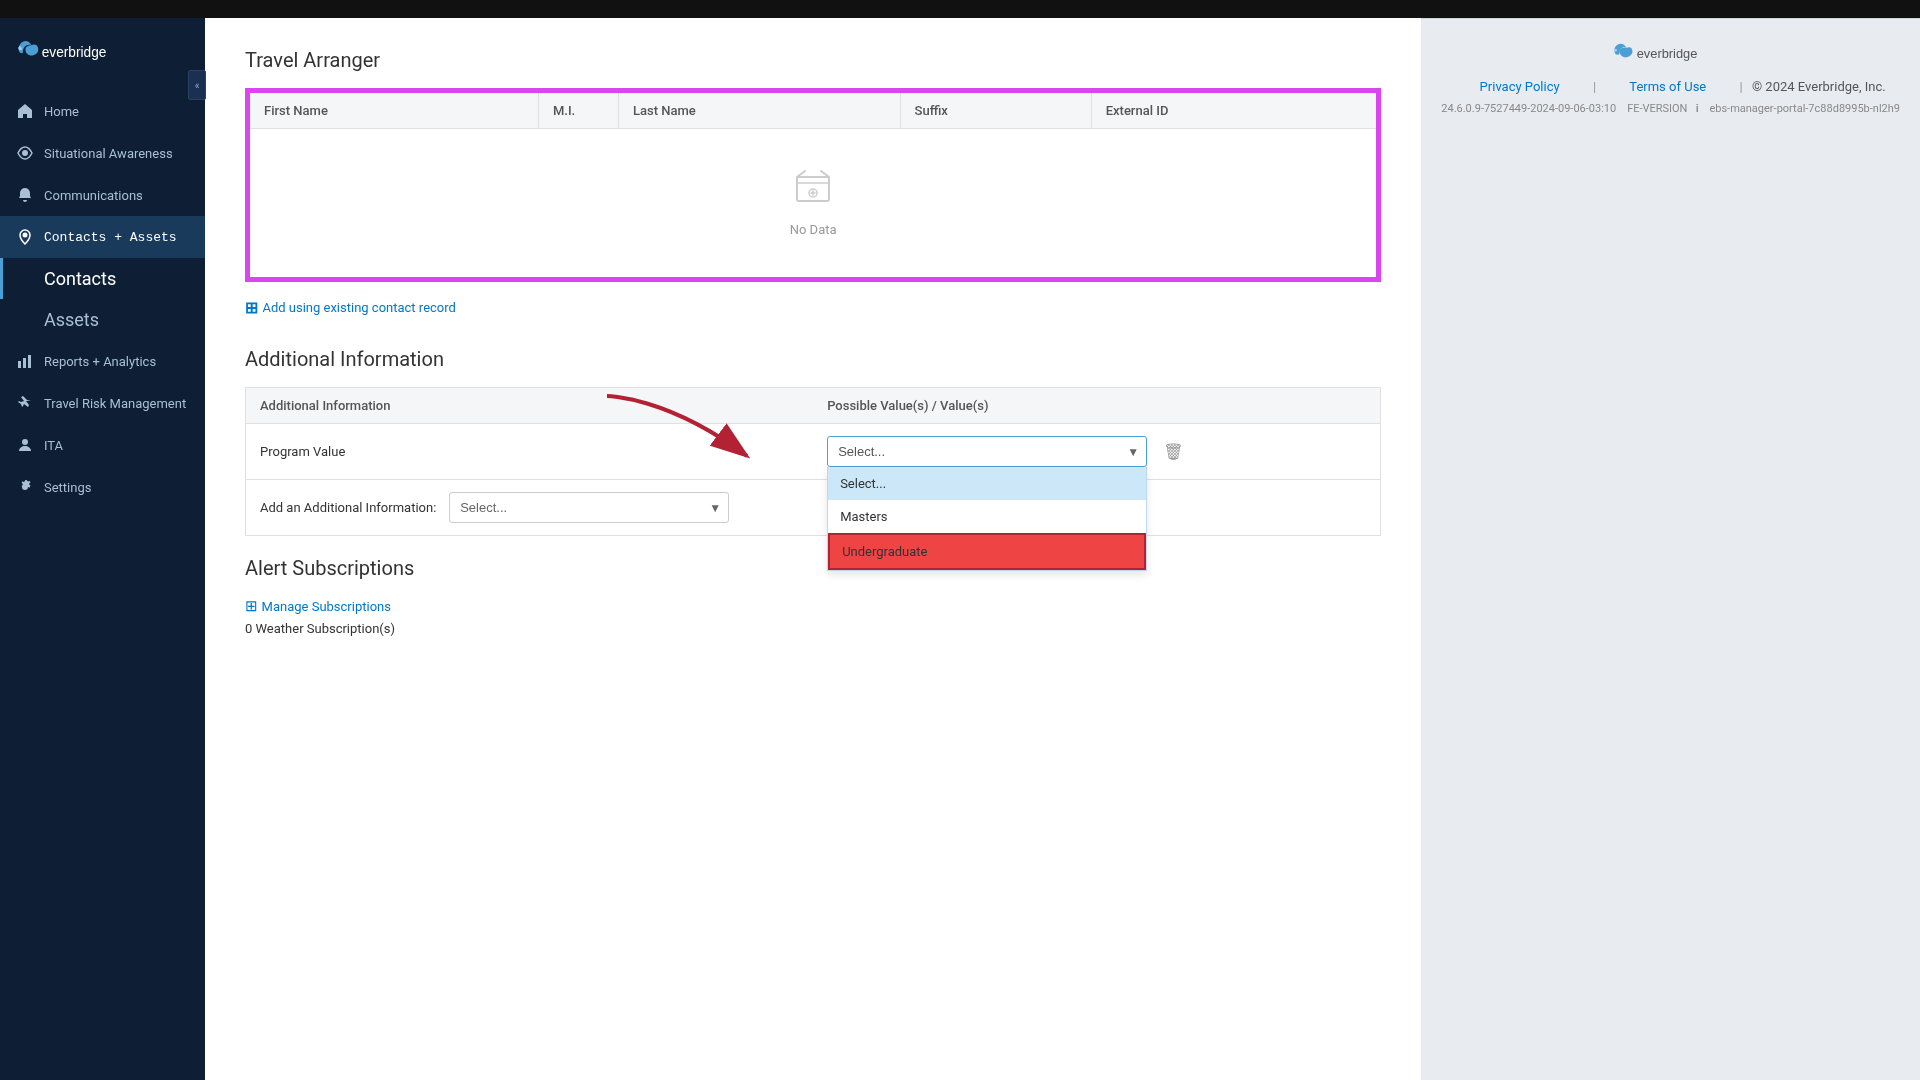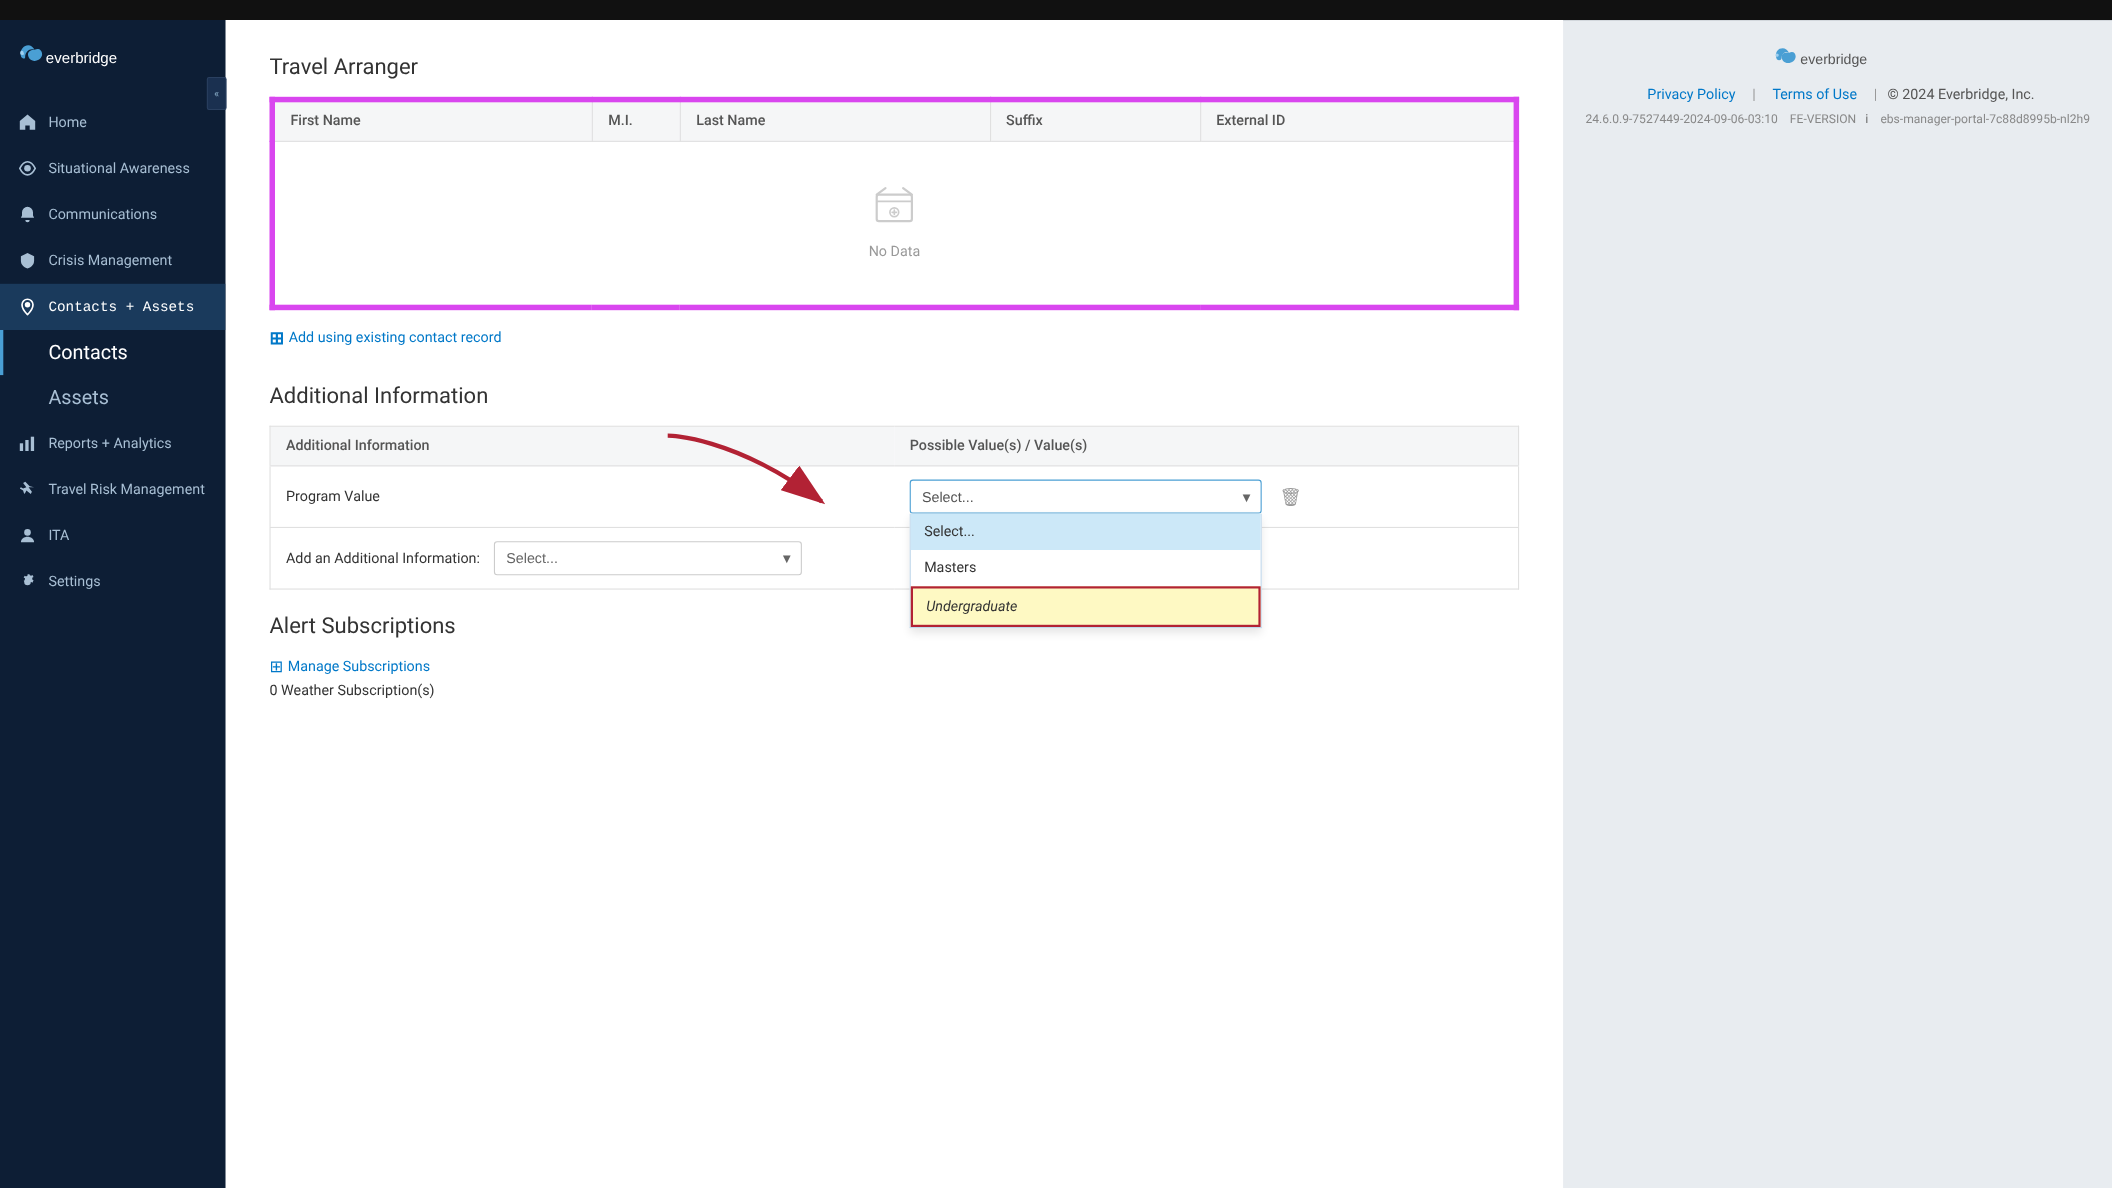--- a/index.html
+++ b/index.html
@@ -260,24 +260,23 @@
     }
 
     .dropdown-option {
       padding: 9px 12px;
       font-size: 13px;
       color: #333;
       cursor: pointer;
     }
     .dropdown-option.highlighted { background: #cce8f8; color: #333; }
     .dropdown-option.selected-highlight {
-      background: #fef9c3;
+      background: #ef4444;
       border: 2px solid #b22234;
       color: #333;
-      font-style: italic;
     }
 
     
     .add-info-row td {
       padding: 12px 14px;
     }
 
     .add-info-label {
       font-size: 13px;
       color: #333;
@@ -335,21 +334,21 @@
 
     .footer-links {
       font-size: 13px;
       color: #555;
       margin-bottom: 6px;
     }
 
     .footer-links a {
       color: #0078c8;
       text-decoration: none;
-      margin: 0 6px;
+      margin: 0 24px;
     }
 
     .footer-version {
       font-size: 11px;
       color: #888;
     }
 
     .footer-sep {
       margin: 0 6px;
       color: #999;
@@ -417,28 +416,20 @@
 
     <div class="nav-item">
       <span class="nav-icon">
         <svg width="16" height="16" viewBox="0 0 16 16" fill="currentColor">
             <path d="M8 1a5 5 0 00-5 5v3l-1 2h12l-1-2V6a5 5 0 00-5-5zm0 14a2 2 0 002-2H6a2 2 0 002 2z"></path>
           </svg>
       </span>
       <span>Communications</span>
     </div>
 
-    <div class="nav-item">
-      <span class="nav-icon">
-        <svg width="16" height="16" viewBox="0 0 16 16" fill="currentColor">
-            <path d="M8 1L2 4v4c0 4 3 6 6 7 3-1 6-3 6-7V4z"></path>
-          </svg>
-      </span>
-      <span>Crisis Management</span>
-    </div>
 
     <div class="nav-item active-section" style="color:#fff;">
       <span class="nav-icon">
         <svg width="16" height="16" viewBox="0 0 16 16" fill="currentColor">
             <circle cx="8" cy="6" r="2.5"></circle>
             <path d="M8 1a5 5 0 00-5 5c0 4 5 9 5 9s5-5 5-9a5 5 0 00-5-5z" fill="none" stroke="currentColor" stroke-width="1.5"></path>
           </svg>
       </span>
       <span>Contacts + Assets</span>
     </div>

